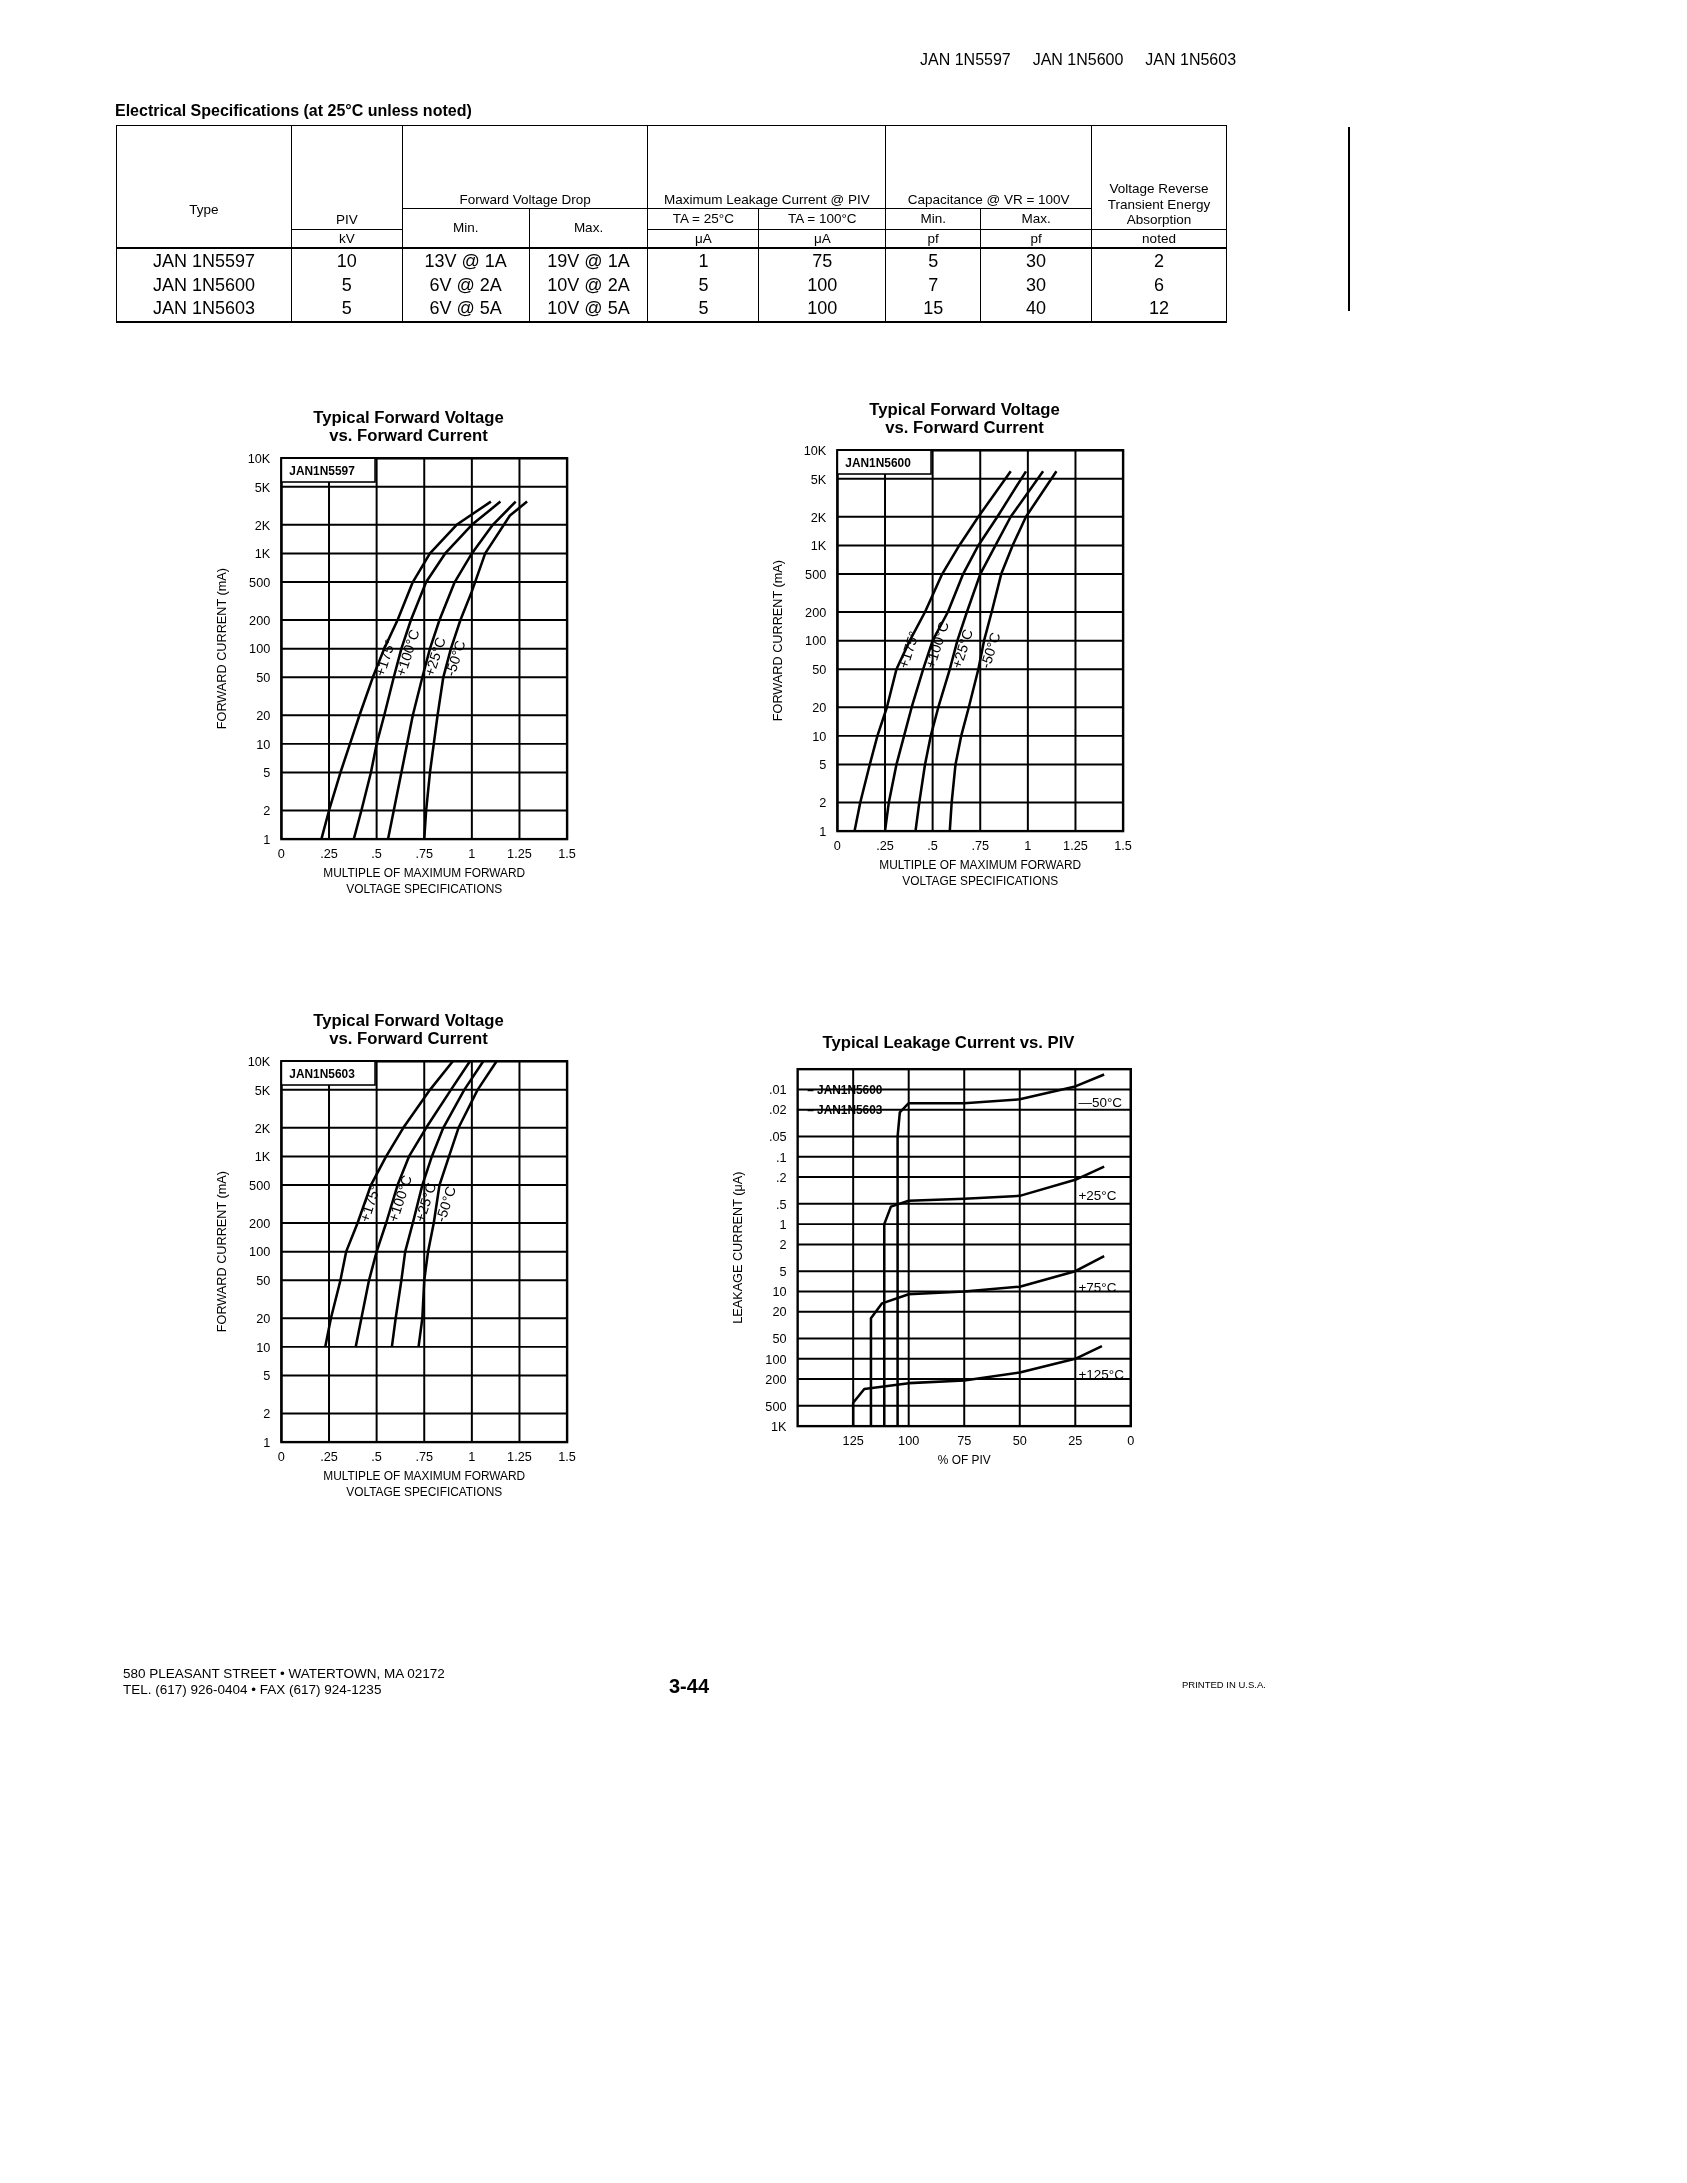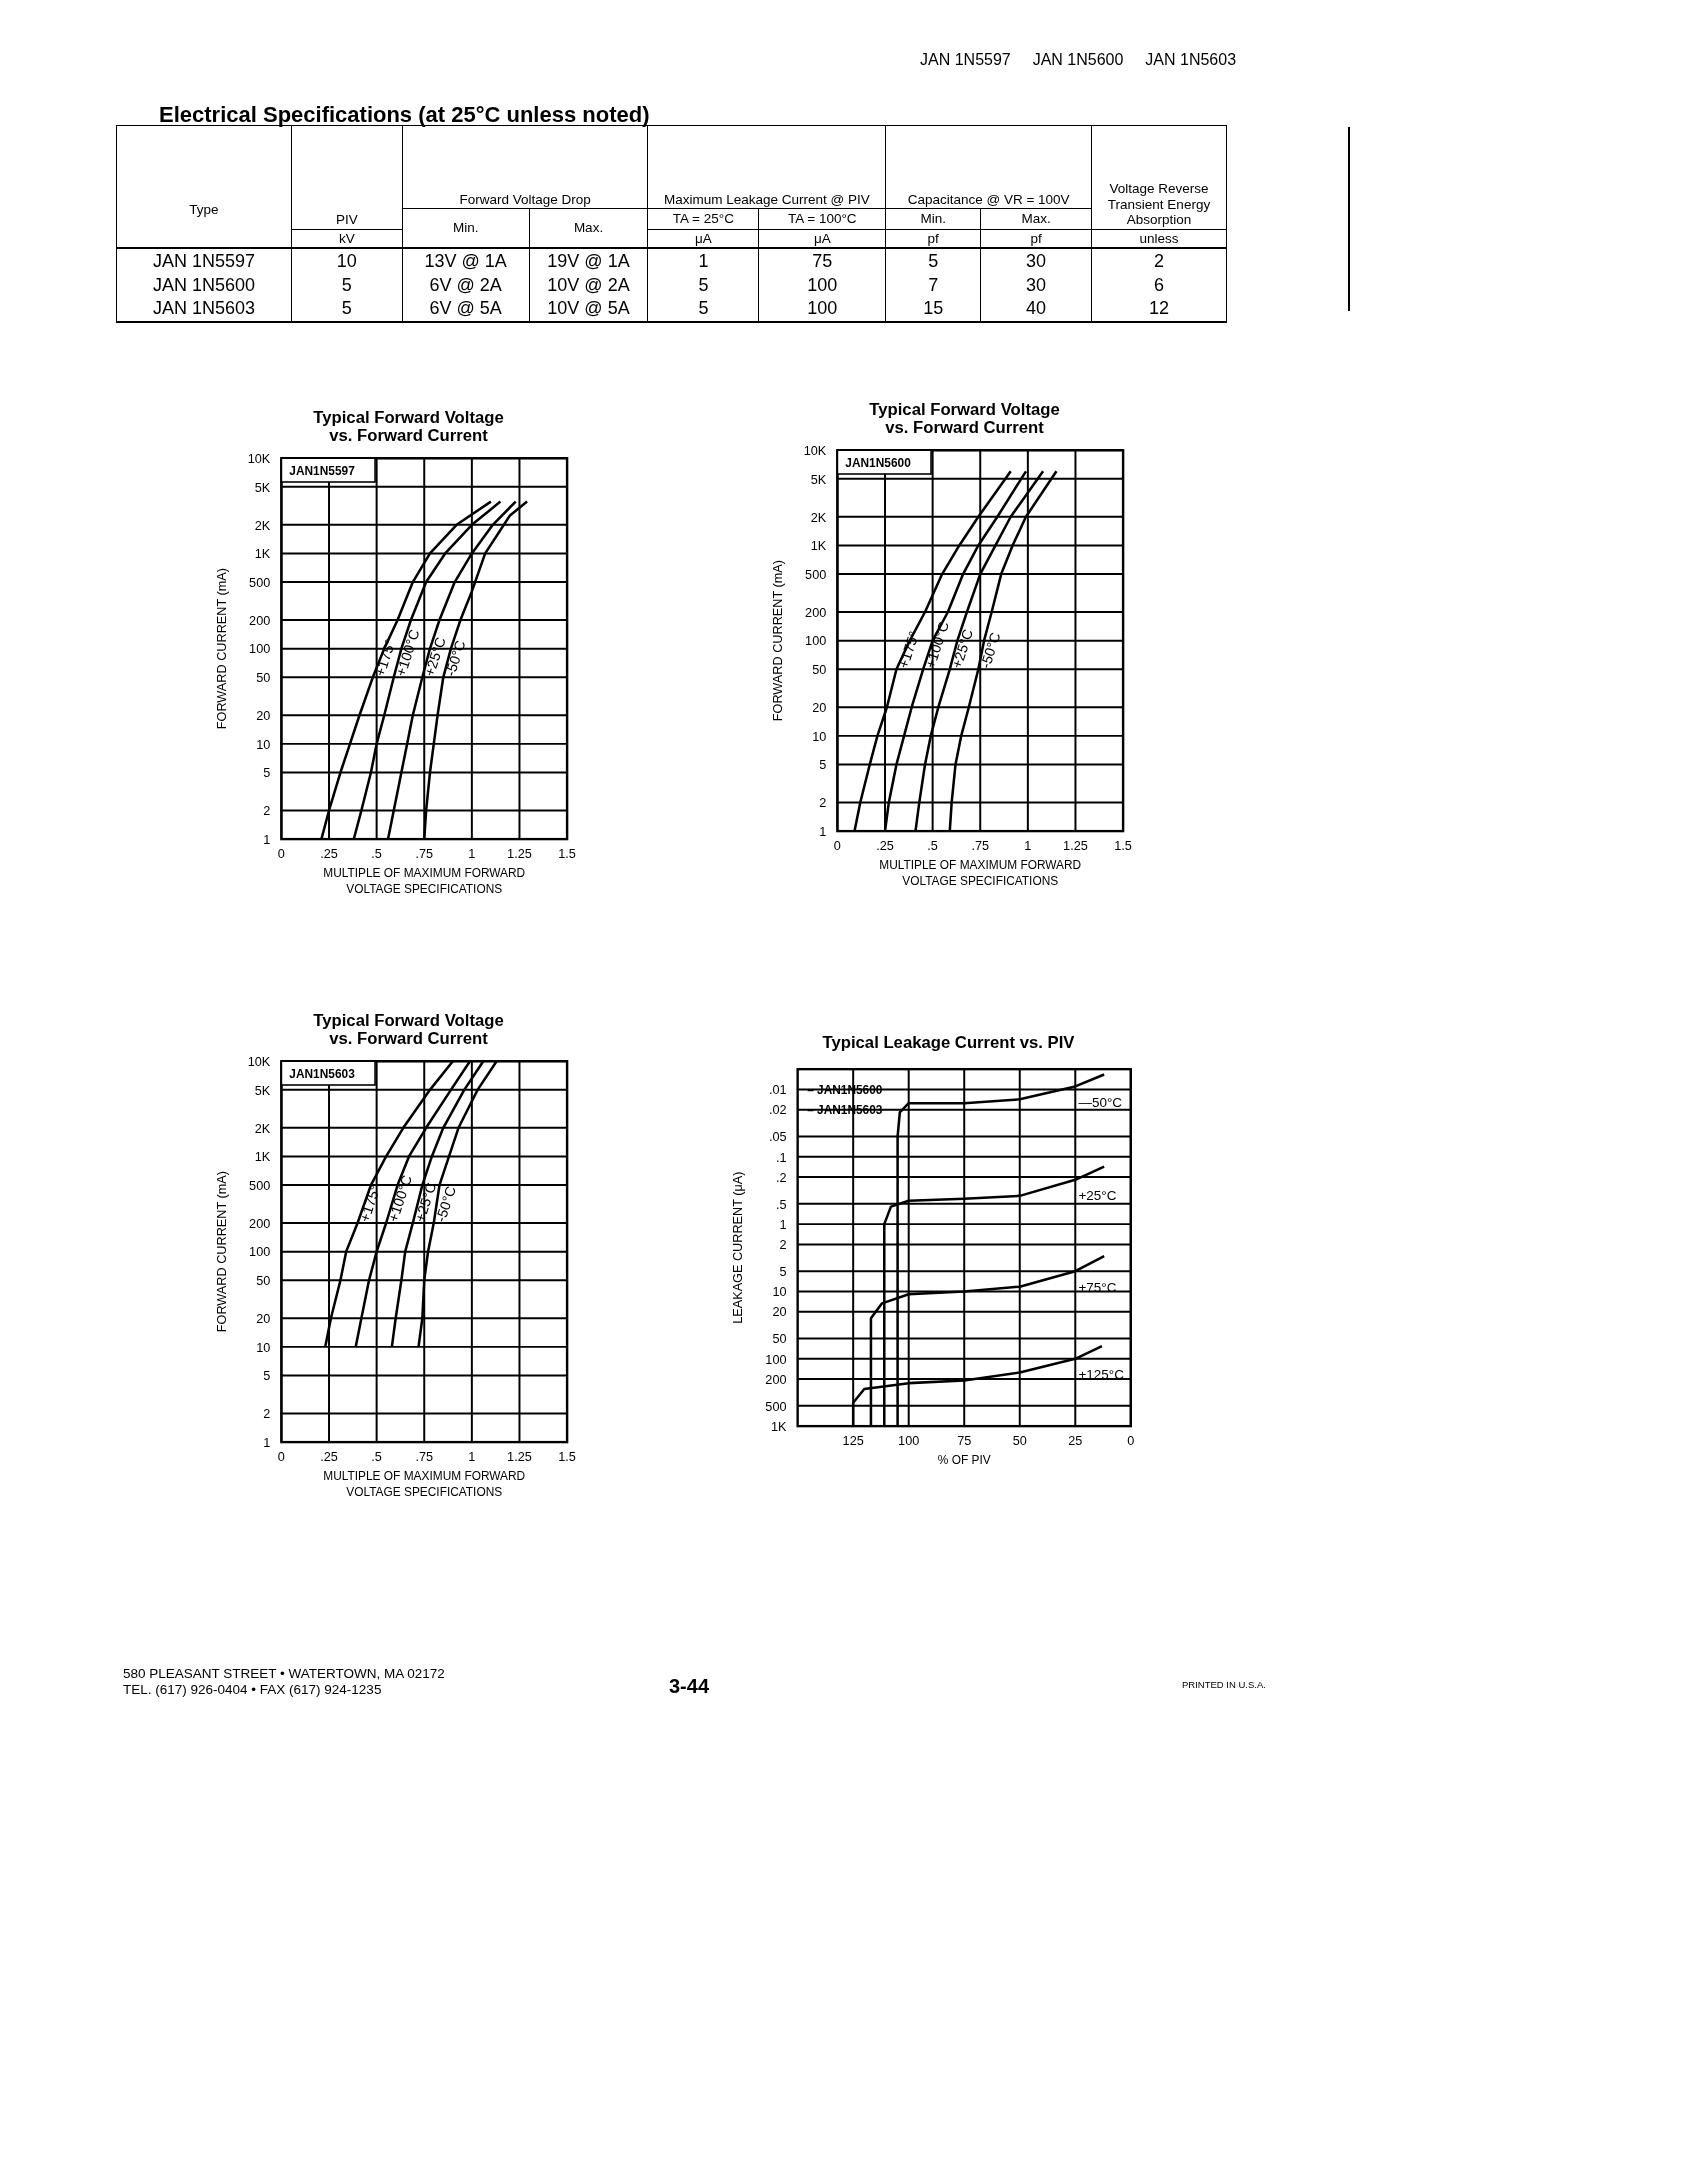--- a/index.html
+++ b/index.html
@@ -3,21 +3,21 @@
 <meta charset="utf-8">
 <style>
   html, body { margin: 0; padding: 0; background: #ffffff; }
   body { width: 1687px; height: 2183px; position: relative; overflow: hidden;
          font-family: "Liberation Sans", "DejaVu Sans", sans-serif; color: #000; }
   .abs { position: absolute; }
 
   .header-parts { left: 920px; top: 51px; font-size: 16px; letter-spacing: 0px; }
   .header-parts span { margin-right: 17.5px; }
 
-  .section-title { left: 115px; top: 102px; font-size: 22px; font-weight: bold; margin-left: 44px; }
+  .section-title { left: 115px; top: 102px; font-size: 16px; font-weight: bold; }
 
   table.spec { position: absolute; left: 116px; top: 125px; width: 1111px;
                border-collapse: collapse; font-size: 14.3px; }
   table.spec td, table.spec th { border: 1.6px solid #000; text-align: center;
                padding: 0.8px 3.2px; font-weight: normal; line-height: 1.15; }
   table.spec th { font-size: 13.5px; }
   table.spec tbody td { border-top: none; border-bottom: none; font-size: 18px; padding: 1.6px 3.2px; }
   table.spec tbody tr:first-child td { border-top: 2.4px solid #000; }
   table.spec tbody tr:last-child td { border-bottom: 2.4px solid #000; }
   table.spec .unit th { font-size: 13.5px; }
@@ -72,21 +72,21 @@
       <th>TA = 100°C</th>
       <th>Min.</th>
       <th>Max.</th>
     </tr>
     <tr class="unit" style="height:19px">
       <th>kV</th>
       <th>μA</th>
       <th>μA</th>
       <th>pf</th>
       <th>pf</th>
-      <th>unless</th>
+      <th>noted</th>
     </tr>
   </thead>
   <tbody>
     <tr>
       <td>JAN 1N5597</td>
       <td>10</td>
       <td>13V @ 1A</td>
       <td>19V @ 1A</td>
       <td>1</td>
       <td>75</td>

